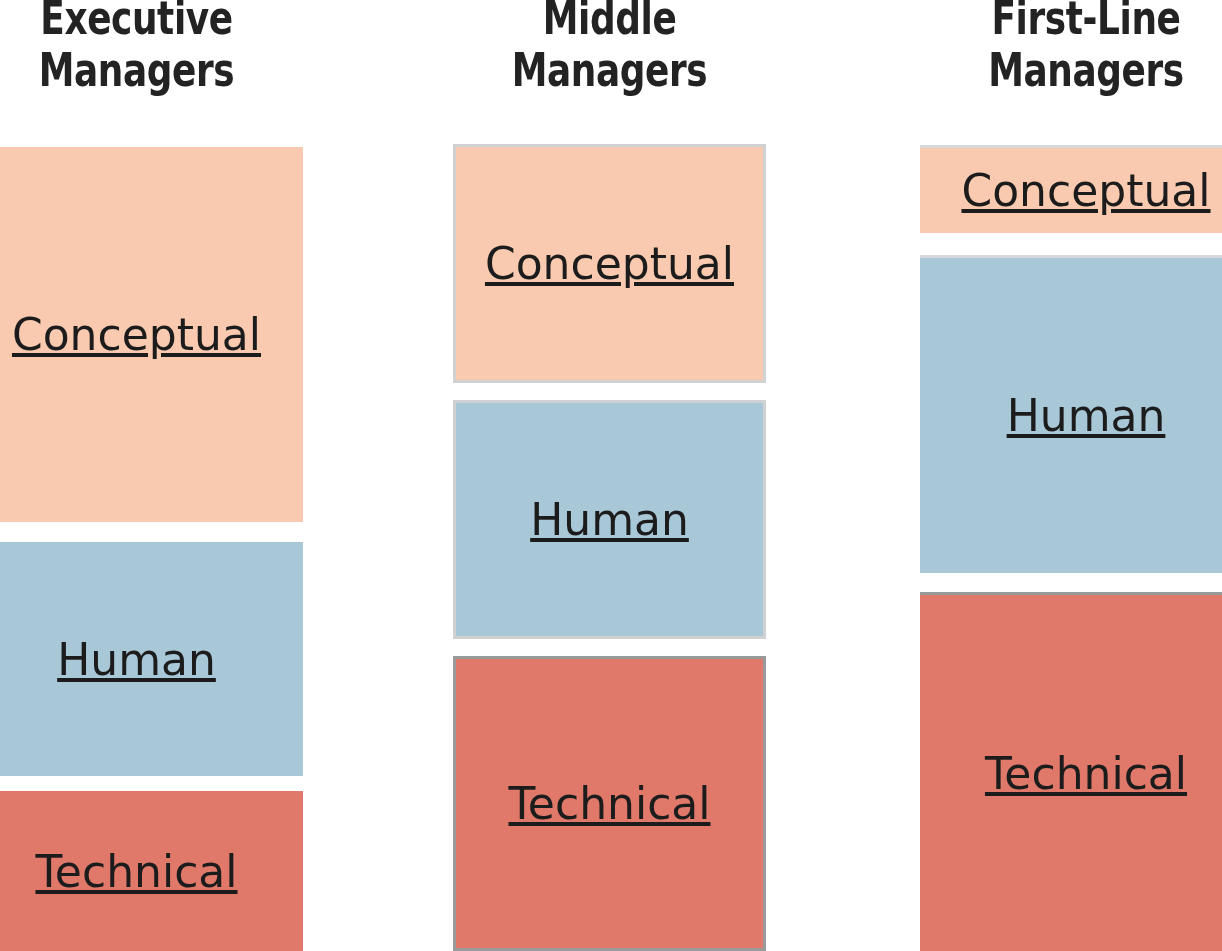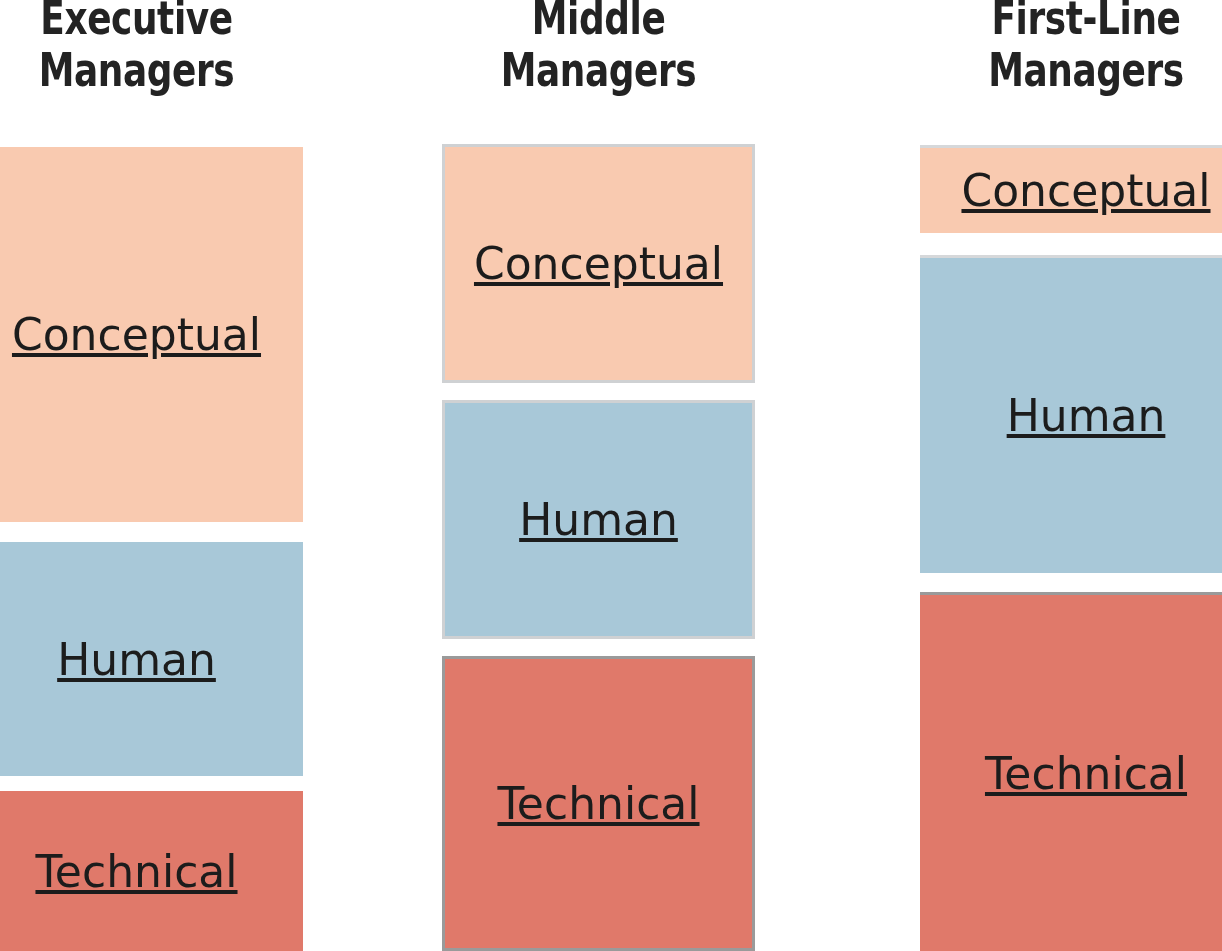--- a/index.html
+++ b/index.html
@@ -22,21 +22,21 @@
   }
 
   .column {
     position: absolute;
     top: 0;
     height: 951px;
   }
 
   
   .col-exec   { left: -30px;  width: 333px; }
-  .col-middle { left: 442px;  width: 313px; }
+  .col-middle { left: 453px;  width: 313px; }
   .col-first  { left: 920px;  width: 332px; }
 
   
   .col-header {
     position: absolute;
     left: 0;
     width: 100%;
     top: -8px;
     text-align: center;
     font-weight: 800;

